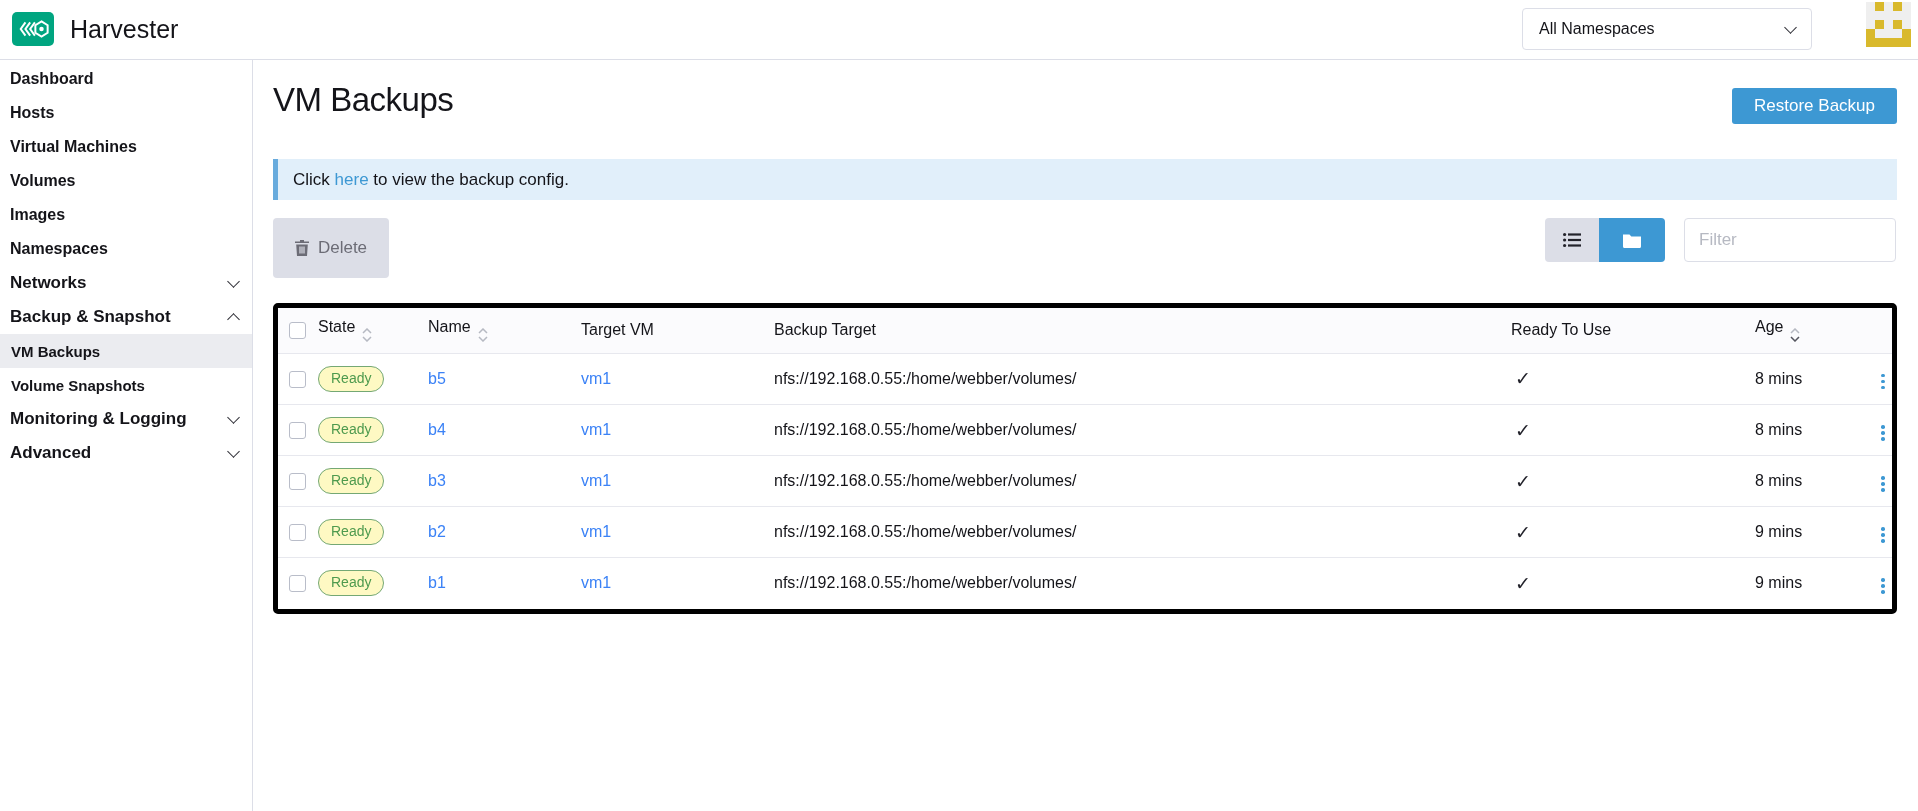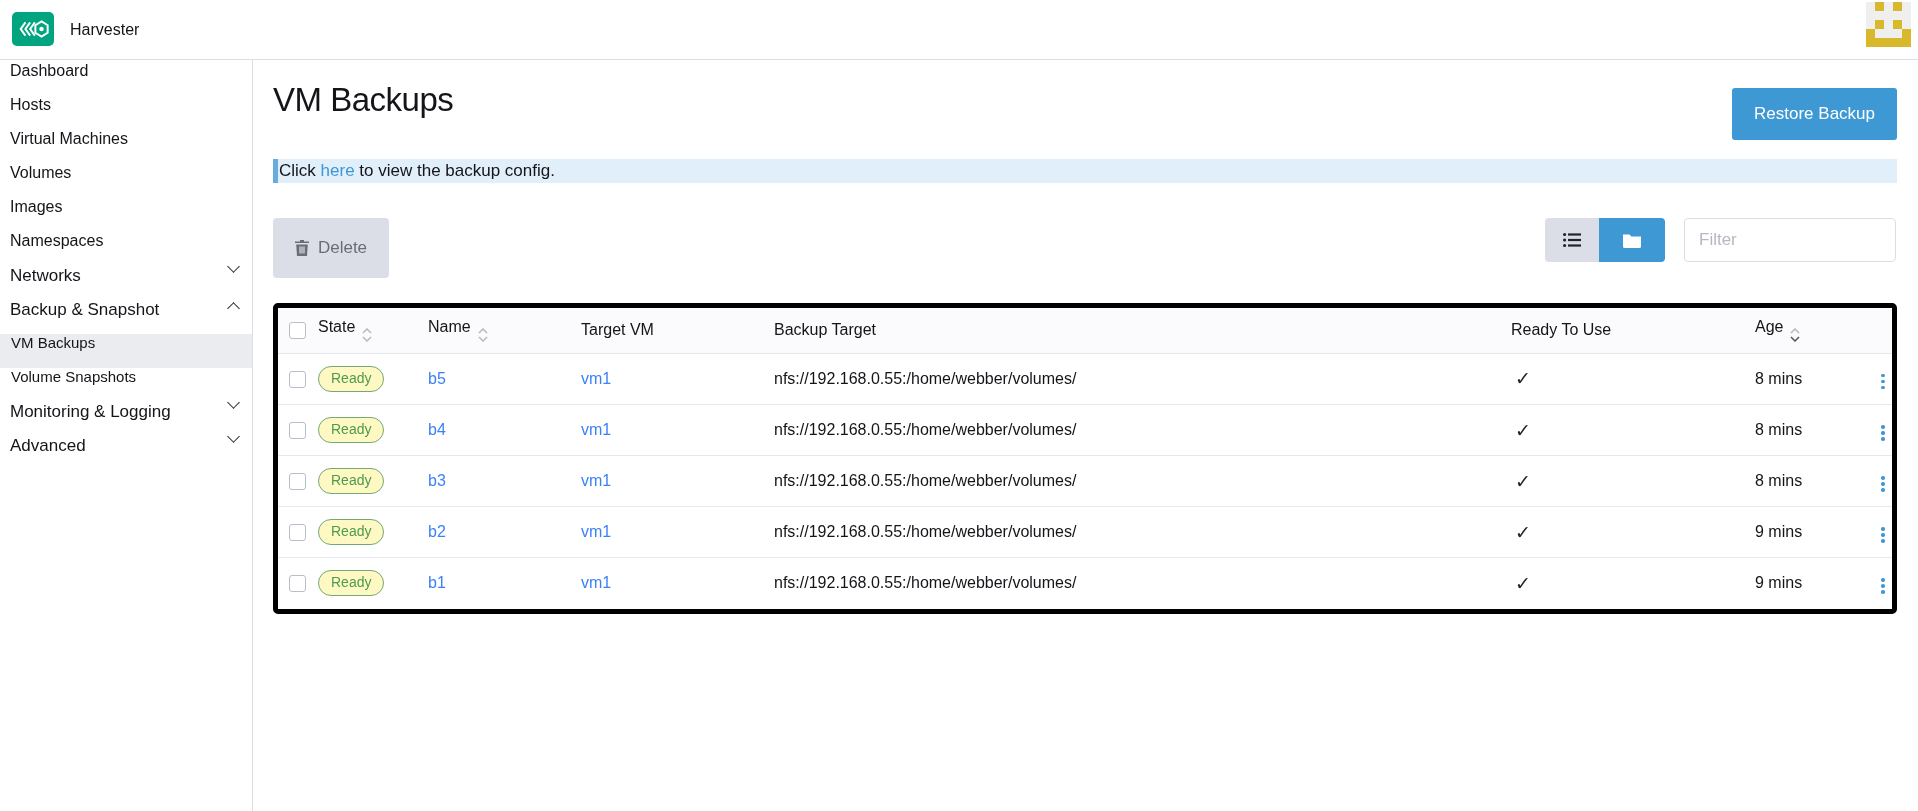--- a/index.html
+++ b/index.html
@@ -6,56 +6,56 @@
   html,body { width:1918px; height:811px; background:#fff; overflow:hidden;
     font-family:"Liberation Sans", sans-serif; color:#141419; }
 
   
   .topbar { position:absolute; top:0; left:0; right:0; height:60px;
     background:#fff; border-bottom:1px solid #dcdee7; z-index:5; }
   .logo { position:absolute; left:12px; top:12px; width:42px; height:34px;
     background:#00a580; border-radius:5px; display:flex; align-items:center;
     justify-content:center; cursor:pointer; }
   .app-name { position:absolute; left:70px; top:0; line-height:59px;
-    font-size:16px; }
+    font-size:25px; }
   .ns-select { position:absolute; right:106px; top:8px; width:290px; height:42px;
     border:1px solid #dcdee7; border-radius:4px; background:#fff; display:flex;
     align-items:center; padding:0 16px; font-size:16px; cursor:pointer; }
   .ns-select .chev { margin-left:auto; }
   .chev { width:9px; height:9px; border-right:1.7px solid #2b2b33;
     border-bottom:1.7px solid #2b2b33; display:inline-block; }
   .chev.down { transform:rotate(45deg); margin-top:-4px; }
   .chev.up   { transform:rotate(-135deg); margin-top:4px; }
   .avatar { position:absolute; right:7px; top:2px; width:45px; height:45px;
     display:grid; grid-template-columns:repeat(5,1fr); grid-template-rows:repeat(5,1fr);
     cursor:pointer; }
   .avatar i { display:block; }
   .avatar i.l { background:#efefef; } .avatar i.g { background:#d9b92c; }
 
   
   .sidebar { position:absolute; top:60px; left:0; width:253px; bottom:0;
     background:#fff; border-right:1px solid #dcdee7; padding-top:2px; }
-  .nav-item { height:34px; display:flex; 
-    padding:0 14px 0 10px; font-size:16px; cursor:pointer; }
+  .nav-item { height:34px; display:flex; align-items:center;
+    padding:0 14px 0 10px; font-size:16px; cursor:pointer;font-weight:bold; }
   .nav-group { font-size:17px; }
   .nav-group .chev { margin-left:auto; }
   .nav-sub { font-size:15px; padding-left:11px; }
   .nav-sub.active { background:#ebecf0; }
 
   
   .main { position:absolute; left:254px; top:60px; right:0; bottom:0; background:#fff; }
   .page-title { position:absolute; left:19px; top:21px; font-size:33px;
     font-weight:400; letter-spacing:-0.5px; }
-  .btn-primary { position:absolute; right:21px; top:28px; height:52px;
+  .btn-primary { position:absolute; right:21px; top:28px; height:36px;
     background:#3d98d3; color:#fff; border:none; border-radius:3px;
     padding:0 22px; font-size:17px; font-family:inherit; cursor:pointer; }
 
-  .banner { position:absolute; left:19px; right:21px; top:99px; height:24px;
+  .banner { position:absolute; left:19px; right:21px; top:99px; height:41px;
     background:#e1effa; border-left:5px solid #68abdd; display:flex;
-    align-items:center; padding-left:1px; font-size:17px; white-space:pre-wrap; }
+    align-items:center; padding-left:15px; font-size:17px; white-space:pre-wrap; }
   .banner a { color:#3d98d3; text-decoration:none; cursor:pointer; }
 
   .btn-delete { position:absolute; left:19px; top:158px; width:116px; height:60px;
     background:#dcdee7; border:none; border-radius:4px; color:#6c6c76;
     font-size:17px; font-family:inherit; display:flex; align-items:center;
     justify-content:center; gap:9px; cursor:pointer; }
   .toggle-group { position:absolute; right:253px; top:158px; height:44px;
     display:flex; border-radius:4px; overflow:hidden; }
   .toggle-btn { border:none; cursor:pointer; display:flex; align-items:center;
     justify-content:center; }
@@ -111,20 +111,24 @@
     <svg class="icon-svg" width="34" height="24" viewBox="0 0 36 24" fill="none" stroke="#ffffff" stroke-width="2.1">
       <path d="M10 5 L5 12 L10 19"></path>
       <path d="M15 5 L10 12 L15 19"></path>
       <path d="M20 5 L15 12 L20 19"></path>
       <polygon points="27,4 33.5,8 33.5,16 27,20 20.5,16 20.5,8"></polygon>
       <circle cx="27" cy="12" r="2.4" fill="#ffffff" stroke="none"></circle>
     </svg>
   </div>
   <div class="app-name">Harvester</div>
 
+  <div class="ns-select">
+    <span>All Namespaces</span>
+    <span class="chev down"></span>
+  </div>
 
   <div class="avatar">
     <i class="l"></i>
       <i class="g"></i>
       <i class="l"></i>
       <i class="g"></i>
       <i class="l"></i>
     <i class="l"></i>
       <i class="l"></i>
       <i class="l"></i>

